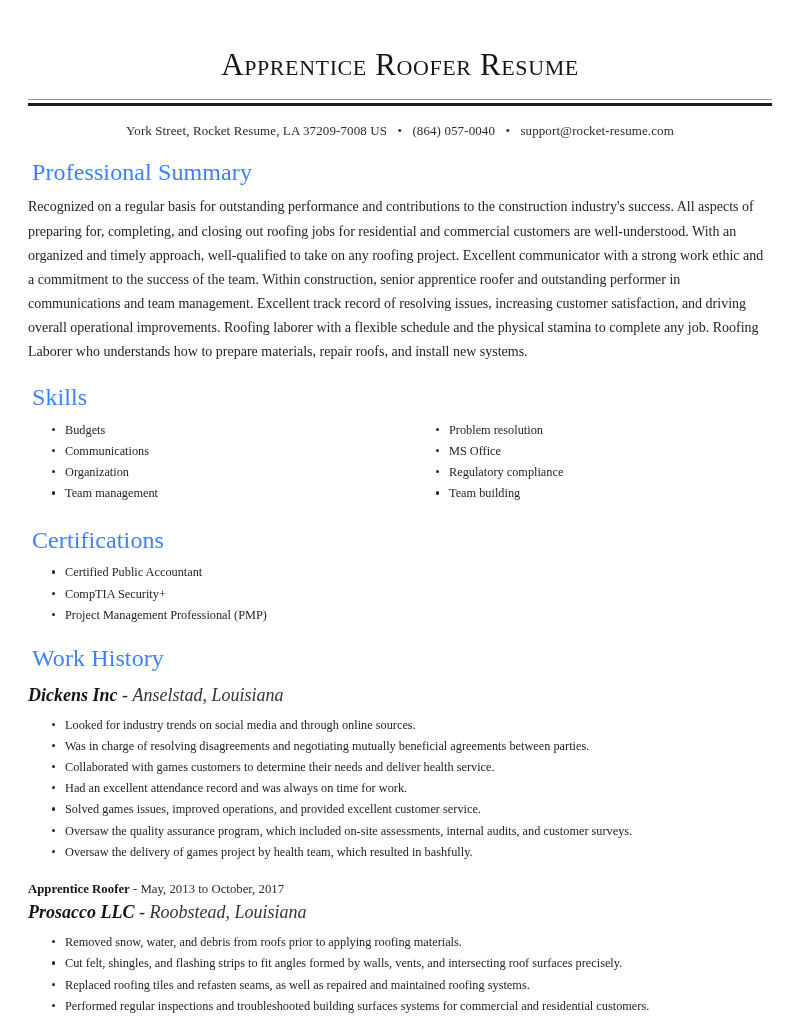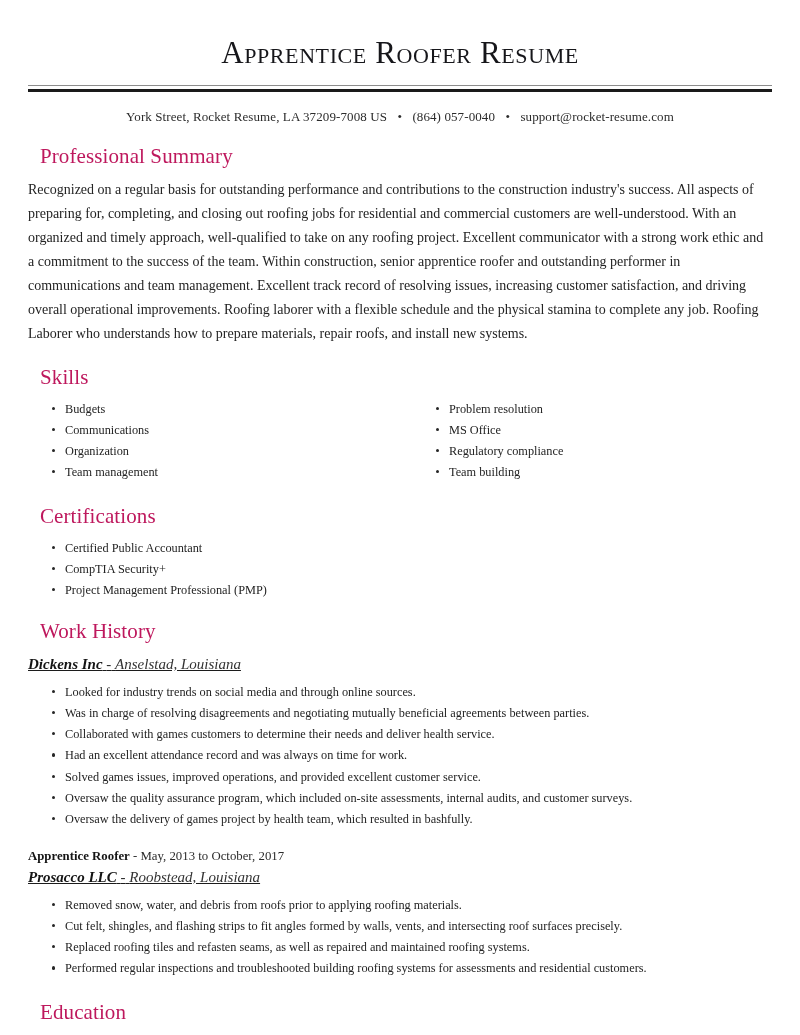--- a/index.html
+++ b/index.html
@@ -23,21 +23,21 @@
     background: #ffffff;
   }
 
   
   .resume-title {
     text-align: center;
     font-size: 31px;
     font-variant: small-caps;
     letter-spacing: 0.6px;
     color: #16161a;
-    margin: 4px;
+    margin: 16px;
     padding-top: 31px;
     line-height: 1.15;
     font-weight: 400;
   }
   .rule-group {
     margin-top: 14px;
   }
   .rule-thin {
     height: 1px;
     background: #8d8d8d;
@@ -62,24 +62,24 @@
     display: inline-block;
     padding: 0 7px;
     color: #2b2b2b;
   }
 
   
   .section {
     margin-top: 19px;
   }
   .section-heading {
-    font-size: 21px;
+    font-size: 24px;
     font-weight: 400;
-    color: #be185d;
-    margin: 0 0 9px 12px;
+    color: #3b82f6;
+    margin: 0 0 9px 4px;
     line-height: 1.2;
     letter-spacing: 0.1px;
   }
   .summary-text {
     font-size: 14px;
     line-height: 1.72;
     color: #232323;
     text-align: left;
     margin: 0;
   }
@@ -136,24 +136,23 @@
     font-weight: 700;
     color: #141414;
   }
   .job-dash {
     color: #2b2b2b;
   }
   .job-dates {
     color: #2b2b2b;
   }
   .job-line-2 {
-    font-size: 15px;
+    font-size: 18px;
     line-height: 1.5;
     margin-bottom: 7px;
-    text-decoration: underline;
   }
   .company {
     font-weight: 700;
     font-style: italic;
     color: #141414;
   }
   .job-location {
     font-style: italic;
     color: #333333;
   }
@@ -258,21 +257,21 @@
       </div>
       <div class="job-line-2">
         <span class="company">Prosacco LLC</span>
         <span class="job-dash">-</span>
         <span class="job-location">Roobstead, Louisiana</span>
       </div>
       <ul class="bullets">
         <li>Removed snow, water, and debris from roofs prior to applying roofing materials.</li>
         <li>Cut felt, shingles, and flashing strips to fit angles formed by walls, vents, and intersecting roof surfaces precisely.</li>
         <li>Replaced roofing tiles and refasten seams, as well as repaired and maintained roofing systems.</li>
-        <li>Performed regular inspections and troubleshooted building roofing systems for assessments and residential customers.</li>
+        <li>Performed regular inspections and troubleshooted building surfaces systems for commercial and residential customers.</li>
       </ul>
     </div>
   </div>
 
   <div class="section edu-section">
     <h2 class="section-heading">Education</h2>
 
     <div class="edu-entry">
       <div class="edu-line-1">
         <span class="edu-degree">Education of the Physically Handicapped - Bachelor of Science</span>

